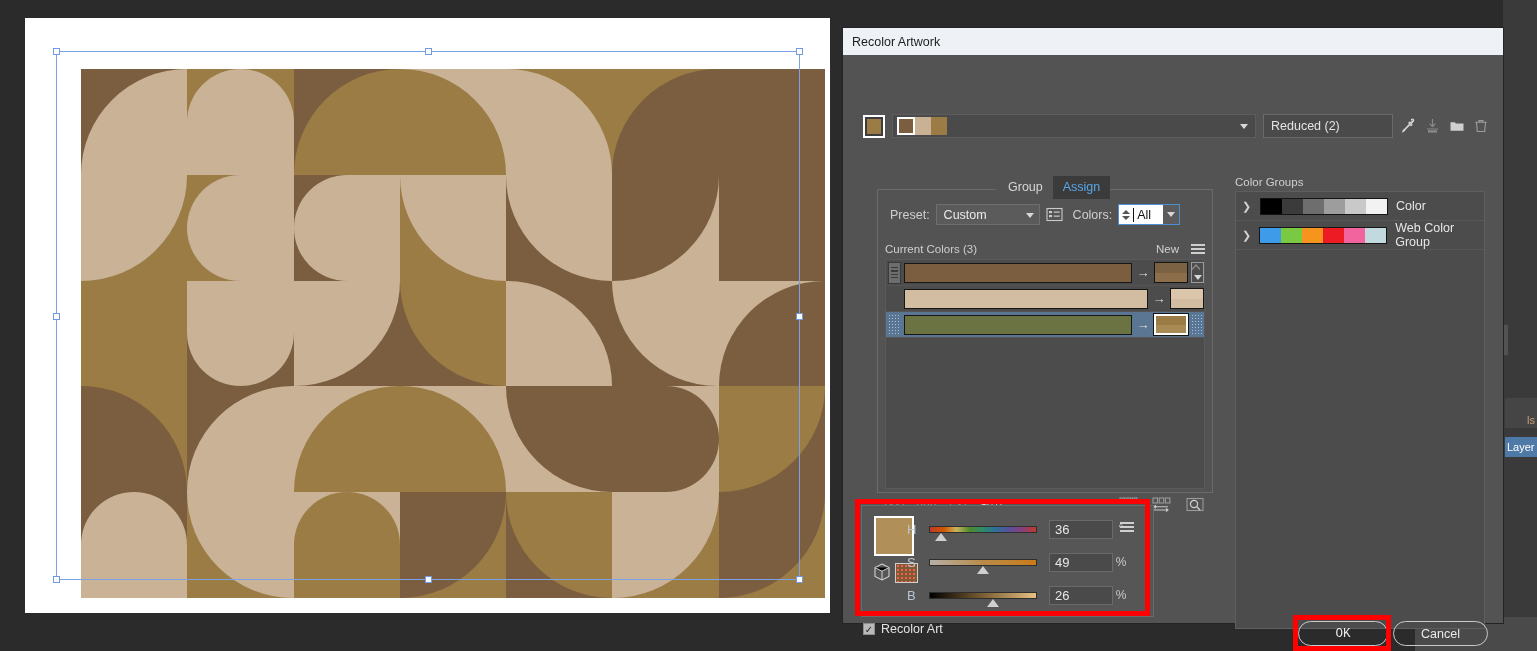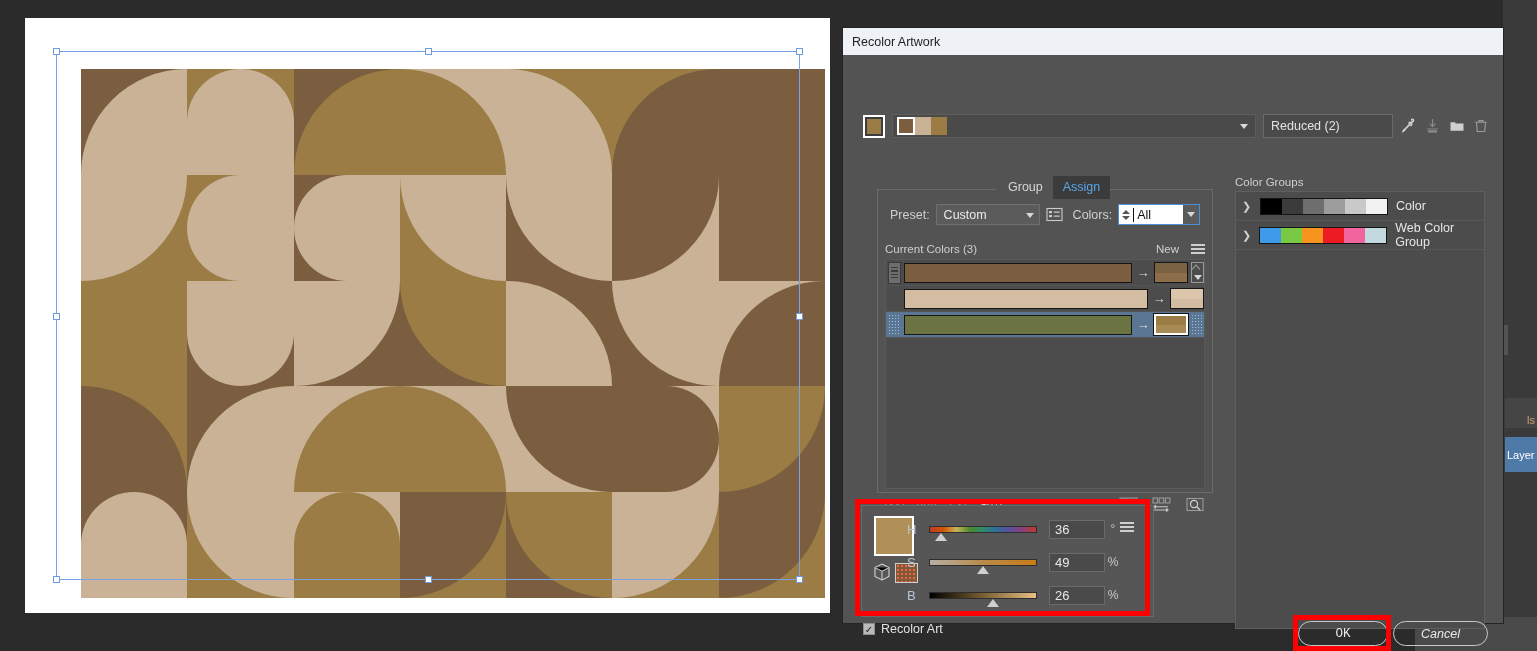--- a/index.html
+++ b/index.html
@@ -114,21 +114,21 @@
     position:absolute; left:47px; top:113px; display:flex; align-items:center; gap:6px;
     font-size:12.5px; color:#cfcfcf;
   }
   .select-box {
     height:21px; background:#5b5b5b; border:1px solid #6f6f6f; color:#eaeaea;
     font-size:12.5px; display:flex; align-items:center; padding:0 18px 0 7px;
     position:relative; min-width:104px;
   }
   .select-box .caret-dn { position:absolute; right:5px; top:8px; margin:0; }
   #colors-field {
-    height:21px; width:82px; background:#ffffff; border:1px solid #4d8fd4;
+    height:21px; width:62px; background:#ffffff; border:1px solid #4d8fd4;
     display:flex; align-items:center; position:relative;
   }
   #spin-stepper {
     width:14px; height:19px; display:flex; flex-direction:column;
     align-items:center; justify-content:center; gap:2px; background:#fff;
   }
   .spin-up { width:0;height:0;border-left:4px solid transparent;border-right:4px solid transparent;border-bottom:4px solid #555; }
   .spin-dn { width:0;height:0;border-left:4px solid transparent;border-right:4px solid transparent;border-top:4px solid #555; }
   #colors-value {
     flex:1; font-size:12.5px; color:#111; padding-left:3px;
@@ -223,21 +223,21 @@
   .hsb-label { width:22px; color:#b9c6d6; font-size:13px; }
   .hsb-track {
     width:108px; height:7px; position:relative; border:1px solid #2e2e2e;
   }
   .hsb-thumb {
     position:absolute; top:6px; width:0; height:0;
     border-left:6px solid transparent; border-right:6px solid transparent;
     border-bottom:8px solid #cfcfcf;
   }
   .hsb-input {
-    width:56px; height:19px; background:#4a4a4a; border:1px solid #6a6a6a;
+    width:64px; height:19px; background:#4a4a4a; border:1px solid #6a6a6a;
     color:#e7e7e7; font-size:13px; display:flex; align-items:center;
     padding-left:5px; margin-left:12px;
   }
   .hsb-unit { width:16px; color:#c9c9c9; font-size:12px; text-align:center; }
 
   
   #cg-label {
     position:absolute; left:392px; top:85px; font-size:11.5px; color:#cfcfcf;
   }
   #cg-panel {
@@ -262,40 +262,40 @@
     width:12px; height:12px; background:#b9b9b9; border:1px solid #8e8e8e;
     color:#1d1d1d; font-size:10px; line-height:11px; text-align:center;
   }
   #recolor-art-label { font-size:12.5px; color:#e2e2e2; }
   .pill-btn {
     height:25px; border-radius:13px; border:1px solid #c9c9c9; color:#e9e9e9;
     font-size:12.5px; display:flex; align-items:center; justify-content:center;
     background:transparent;
   }
   #ok-button { position:absolute; left:455px; top:10px; width:90px;font-family:Liberation Mono, monospace; }
-  #cancel-button { position:absolute; left:550px; top:10px; width:95px;font-style:italic; }
+  #cancel-button { position:absolute; left:550px; top:10px; width:95px; }
   #ok-highlight {
     position:absolute; left:450px; top:4px; width:98px; height:36px;
     border:5px solid #ff0000; pointer-events:none;
   }
 
   
   #right-edge { position:absolute; left:1503px; top:0; width:34px; height:651px; background:#3a3a3a; }
   #collapse-arrow {
     position:absolute; left:1488px; top:325px; width:20px; height:30px;
     background:#535353; display:flex; align-items:center; justify-content:center;
   }
   .tri-l { width:0;height:0;border-top:7px solid transparent;border-bottom:7px solid transparent;border-right:8px solid #d4d4d4; }
   #panel-tab-a {
     position:absolute; left:1505px; top:398px; width:32px; height:30px;
     background:#454545; color:#c8a07a; font-size:11px;
     display:flex; align-items:flex-end; justify-content:flex-end; padding:0 2px 2px 0;
   }
   #panel-tab-b {
-    position:absolute; left:1505px; top:437px; width:32px; height:35px;
+    position:absolute; left:1505px; top:437px; width:32px; height:20px;
     background:#4f7aa8; color:#ffffff; font-size:11px;
     display:flex; align-items:center; padding-left:2px;
   }
   #bottom-strip {
     position:absolute; left:1415px; top:617px; width:122px; height:34px;
     background:#4a4a4a;
   }
 </style>
 </head>
 <body>

